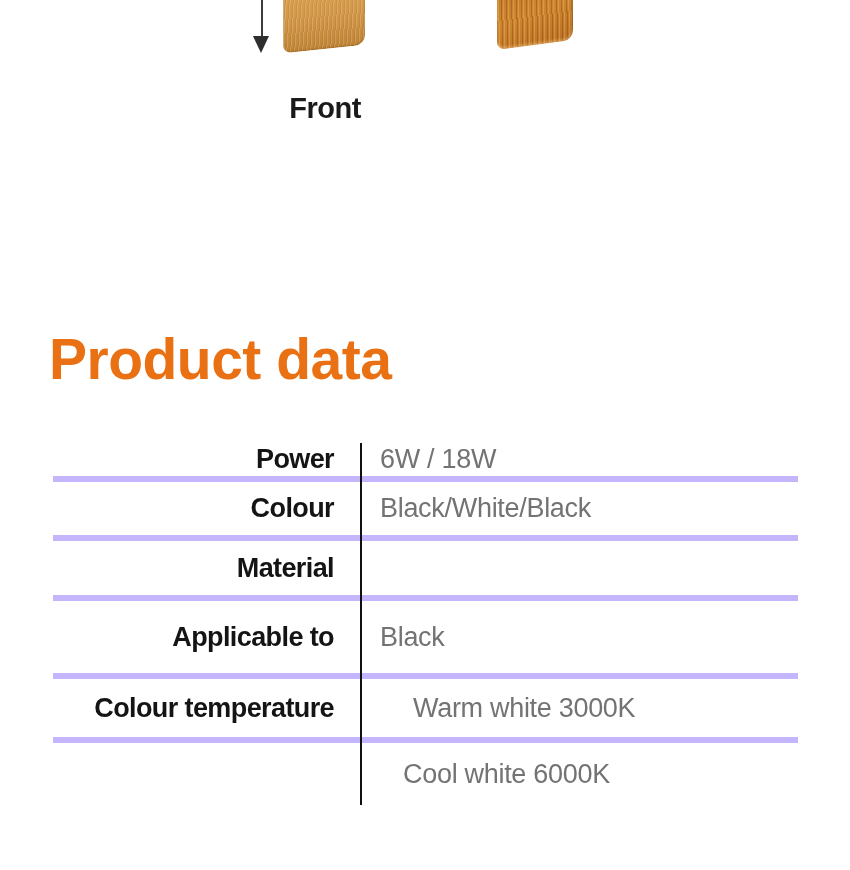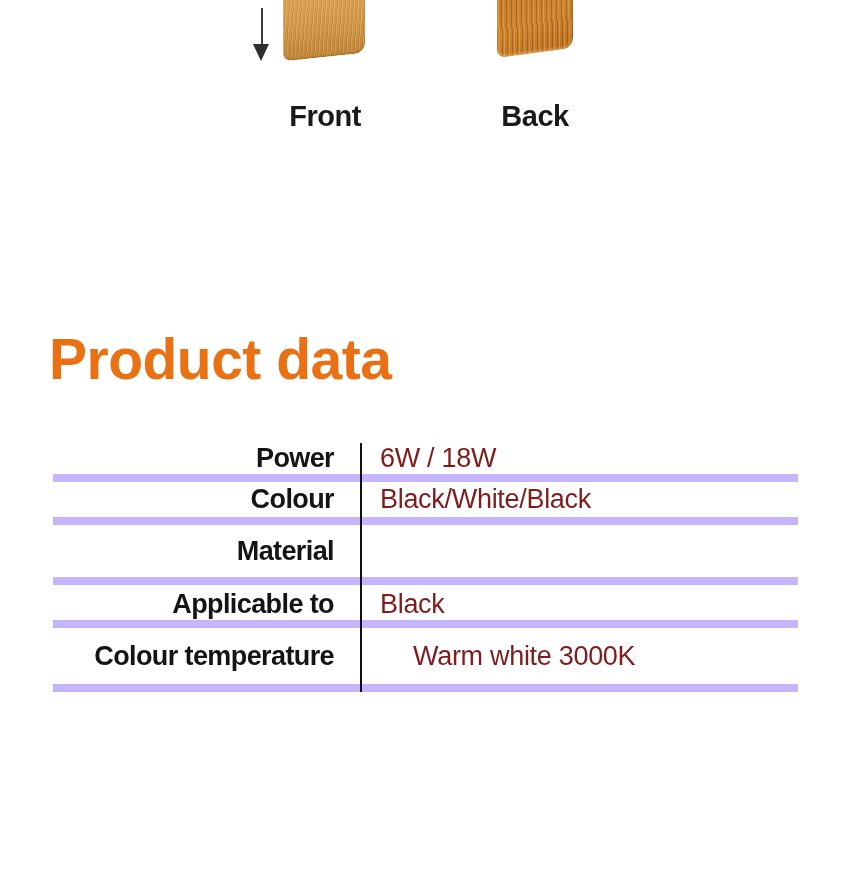--- a/index.html
+++ b/index.html
@@ -8,21 +8,21 @@
     position: relative;
     width: 850px;
     height: 870px;
     background: #ffffff;
     overflow: hidden;
     font-family: "Liberation Sans", sans-serif;
     color: #111111;
   }
 
   
-  .gallery { position: absolute; left: 0; top: 0; width: 850px; height: 140px; margin-top: 8px; }
+  .gallery { position: absolute; left: 0; top: 0; width: 850px; height: 140px; }
 
   .arrow { position: absolute; left: 253px; top: 0; width: 17px; height: 54px; }
   .arrow-shaft {
     position: absolute; left: 7.5px; top: 0; width: 2px; height: 38px;
     background: #3c3c3c;
   }
   .arrow-head {
     position: absolute; left: 0; top: 36px;
     width: 0; height: 0;
     border-left: 8.5px solid transparent;
@@ -79,60 +79,59 @@
 
   
   .spec-table {
     position: absolute; left: 53px; top: 443px; width: 745px;
   }
   .spec-divider {
     position: absolute; left: 307px; top: 0; bottom: 0; width: 2px;
     background: #101010;
   }
   .spec-row { display: flex; width: 100%; }
-  .spec-row.bordered { border-bottom: 8px solid #c4b5fd; }
+  .spec-row.bordered { border-bottom: 6px solid #c4b5fd; }
   .spec-row:nth-child(2) { height: 39px; } 
-  .spec-row:nth-child(3) { height: 43px; }
+  .spec-row:nth-child(3) { height: 59px; }
   .spec-row:nth-child(4) { height: 60px; }
-  .spec-row:nth-child(5) { height: 43px; align-items: flex-end; }
+  .spec-row:nth-child(5) { height: 78px; }
   .spec-row:nth-child(6) { height: 64px; gap: 33px; }
   .spec-row:nth-child(7) { height: 62px; }
 
   .spec-label {
     width: 307px; flex: 0 0 307px;
     display: flex; align-items: center; justify-content: flex-end;
     padding-right: 26px;
     font-size: 27px; font-weight: 700; color: #141414;
     white-space: nowrap;
     letter-spacing: -0.6px;
   }
   .spec-value {
     flex: 1;
     display: flex; align-items: center;
     padding-left: 20px;
-    font-size: 27px; font-weight: 400; color: #7f1d1d;
+    font-size: 27px; font-weight: 400; color: #737373;
     white-space: nowrap;
     letter-spacing: -0.3px;
   }
   .spec-value.indented { padding-left: 43px; }
 </style>
 </head>
 <body>
 
 <div class="gallery">
   <div class="arrow">
     <div class="arrow-shaft"></div>
     <div class="arrow-head"></div>
   </div>
 
   <div class="plate plate-front"></div>
   <div class="plate plate-back"></div>
 
   <div class="plate-label front">Front</div>
-  <div class="plate-label back">Back</div>
 </div>
 
 <div class="section-heading">Product data</div>
 
 <div class="spec-table">
   <div class="spec-divider"></div>
 
   <div class="spec-row bordered">
     <div class="spec-label">Power</div>
     <div class="spec-value">6W / 18W</div>
@@ -150,13 +149,17 @@
   <div class="spec-row bordered">
     <div class="spec-label">Applicable to</div>
     <div class="spec-value">Black</div>
   </div>
 
   <div class="spec-row bordered">
     <div class="spec-label">Colour temperature</div>
     <div class="spec-value">Warm white 3000K</div>
   </div>
 
+  <div class="spec-row">
+    <div class="spec-label"></div>
+    <div class="spec-value indented">Cool white 6000K</div>
+  </div>
 </div>
 
 </body></html>

